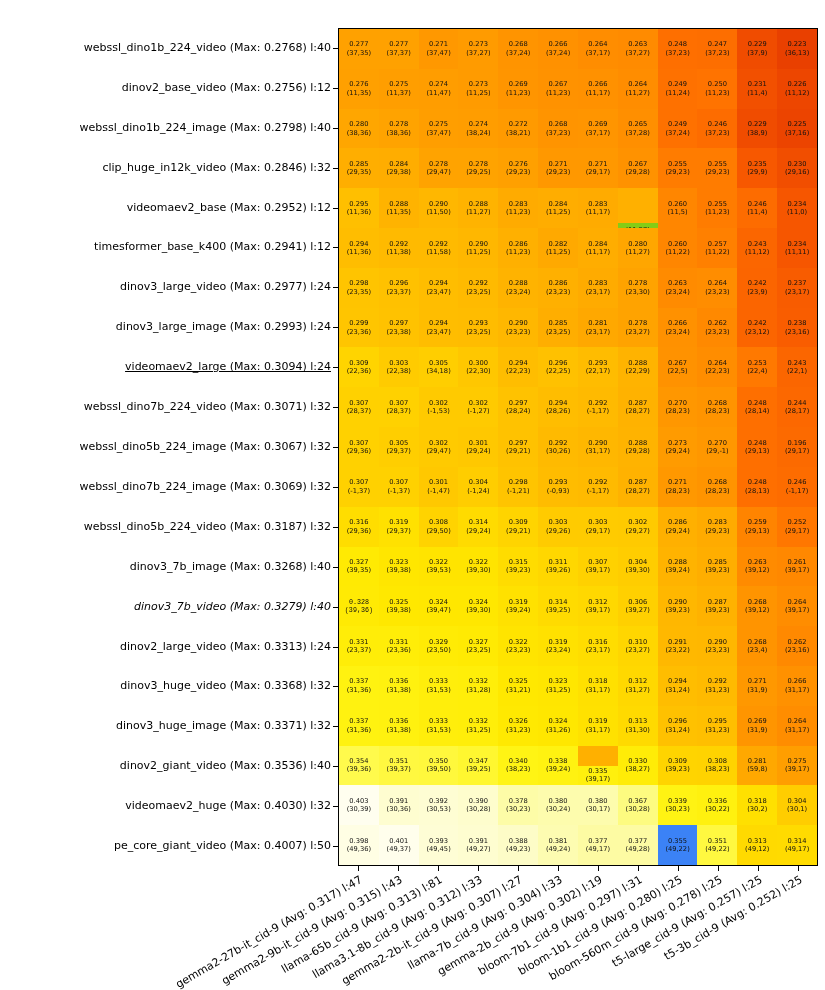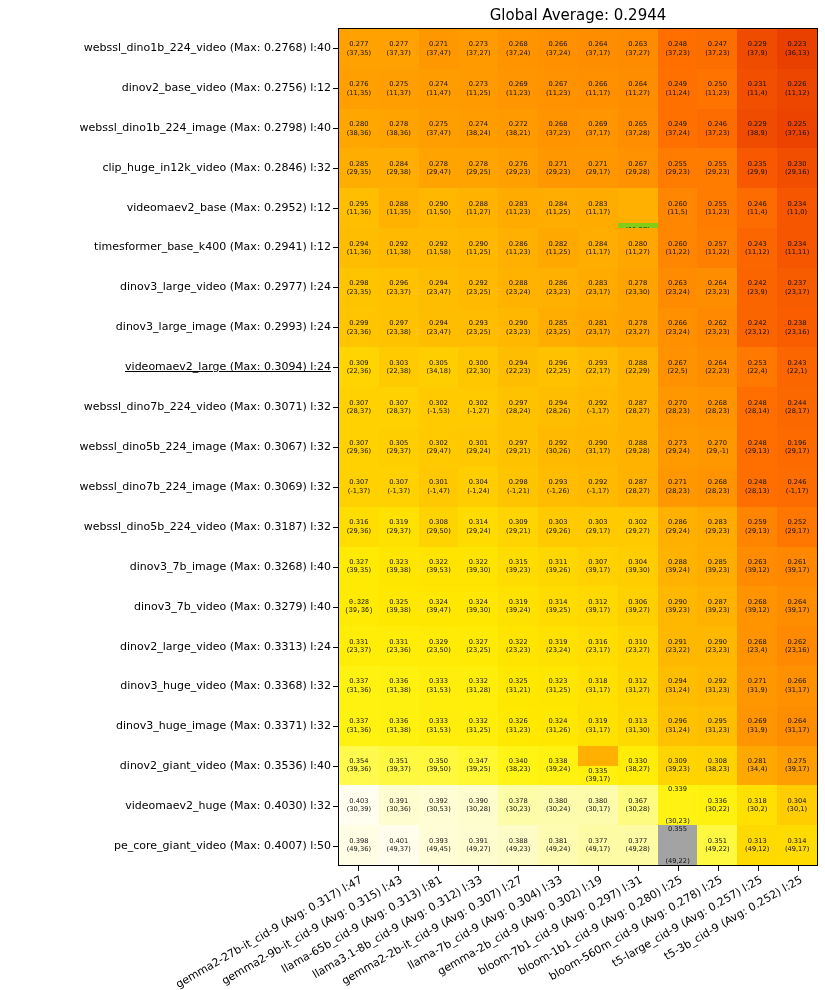--- a/index.html
+++ b/index.html
@@ -17,37 +17,36 @@
           color:#000;white-space:nowrap;}
   .ytick{position:absolute;width:5px;height:1px;background:#000;left:333px;}
   .xtick{position:absolute;width:1px;height:5px;background:#000;top:866px;}
   .xlabel{position:absolute;width:300px;text-align:right;font-size:11px;color:#000;
           white-space:nowrap;transform:rotate(-30deg);transform-origin:100% 0%;}
 </style>
 </head>
 <body>
 
 <div class="figure">
-  <div class="chart-title">Global Average: 0.2944</div>
   <div id="yLabels">
       <div class="ylabel" style="top: 40.9524px;">webssl_dino1b_224_video (Max: 0.2768) l:40</div>
       <div class="ylabel" style="top: 80.8571px;">dinov2_base_video (Max: 0.2756) l:12</div>
       <div class="ylabel" style="top: 120.762px;">webssl_dino1b_224_image (Max: 0.2798) l:40</div>
       <div class="ylabel" style="top: 160.667px;">clip_huge_in12k_video (Max: 0.2846) l:32</div>
       <div class="ylabel" style="top: 200.571px;">videomaev2_base (Max: 0.2952) l:12</div>
       <div class="ylabel" style="top: 240.476px;">timesformer_base_k400 (Max: 0.2941) l:12</div>
       <div class="ylabel" style="top: 280.381px;">dinov3_large_video (Max: 0.2977) l:24</div>
       <div class="ylabel" style="top: 320.286px;">dinov3_large_image (Max: 0.2993) l:24</div>
       <div class="ylabel" style="top: 360.19px; text-decoration: underline;">videomaev2_large (Max: 0.3094) l:24</div>
       <div class="ylabel" style="top: 400.095px;">webssl_dino7b_224_video (Max: 0.3071) l:32</div>
       <div class="ylabel" style="top: 440px;">webssl_dino5b_224_image (Max: 0.3067) l:32</div>
       <div class="ylabel" style="top: 479.905px;">webssl_dino7b_224_image (Max: 0.3069) l:32</div>
       <div class="ylabel" style="top: 519.81px;">webssl_dino5b_224_video (Max: 0.3187) l:32</div>
       <div class="ylabel" style="top: 559.714px;">dinov3_7b_image (Max: 0.3268) l:40</div>
-      <div class="ylabel" style="top: 599.619px;">dinov3_7b_video (Max: 0.3279) l:40</div>
+      <div class="ylabel" style="top: 599.619px; font-style: italic;">dinov3_7b_video (Max: 0.3279) l:40</div>
       <div class="ylabel" style="top: 639.524px;">dinov2_large_video (Max: 0.3313) l:24</div>
       <div class="ylabel" style="top: 679.429px;">dinov3_huge_video (Max: 0.3368) l:32</div>
       <div class="ylabel" style="top: 719.333px;">dinov3_huge_image (Max: 0.3371) l:32</div>
       <div class="ylabel" style="top: 759.238px;">dinov2_giant_video (Max: 0.3536) l:40</div>
       <div class="ylabel" style="top: 799.143px;">videomaev2_huge (Max: 0.4030) l:32</div>
       <div class="ylabel" style="top: 839.048px;">pe_core_giant_video (Max: 0.4007) l:50</div>
     </div>
   <div id="yTicks">
       <div class="ytick" style="top: 47.9524px;"></div>
       <div class="ytick" style="top: 87.8571px;"></div>
@@ -616,21 +615,21 @@
         <div class="cell" style="background: rgb(255, 205, 0); color: rgb(17, 17, 17);">
           <span>0.304</span>
           <span>(-1,24)</span>
         </div>
         <div class="cell" style="background: rgb(255, 196, 0); color: rgb(17, 17, 17);">
           <span>0.298</span>
           <span>(-1,21)</span>
         </div>
         <div class="cell" style="background: rgb(255, 188, 0); color: rgb(17, 17, 17);">
           <span>0.293</span>
-          <span>(-1,26)</span>
+          <span>(-0,93)</span>
         </div>
         <div class="cell" style="background: rgb(255, 186, 0); color: rgb(17, 17, 17);">
           <span>0.292</span>
           <span>(-1,17)</span>
         </div>
         <div class="cell" style="background: rgb(255, 178, 0); color: rgb(17, 17, 17);">
           <span>0.287</span>
           <span>(28,27)</span>
         </div>
         <div class="cell" style="background: rgb(255, 152, 0); color: rgb(17, 17, 17);">
@@ -972,21 +971,21 @@
         <div class="cell" style="background: rgb(255, 212, 0); color: rgb(17, 17, 17);">
           <span>0.309</span>
           <span>(39,23)</span>
         </div>
         <div class="cell" style="background: rgb(255, 211, 0); color: rgb(17, 17, 17);">
           <span>0.308</span>
           <span>(38,23)</span>
         </div>
         <div class="cell" style="background: rgb(255, 168, 0); color: rgb(17, 17, 17);">
           <span>0.281</span>
-          <span>(34,4)</span>
+          <span>(59,8)</span>
         </div>
         <div class="cell" style="background: rgb(255, 158, 0); color: rgb(17, 17, 17);">
           <span>0.275</span>
           <span>(39,17)</span>
         </div>
         <div class="cell" style="background: rgb(255, 254, 239); color: rgb(17, 17, 17);">
           <span>0.403</span>
           <span>(30,39)</span>
         </div>
         <div class="cell" style="background: rgb(254, 253, 208); color: rgb(17, 17, 17);">
@@ -1010,21 +1009,21 @@
           <span>(30,24)</span>
         </div>
         <div class="cell" style="background: rgb(253, 252, 173); color: rgb(17, 17, 17);">
           <span>0.380</span>
           <span>(30,17)</span>
         </div>
         <div class="cell" style="background: rgb(253, 251, 128); color: rgb(17, 17, 17);">
           <span>0.367</span>
           <span>(30,28)</span>
         </div>
-        <div class="cell" style="background: rgb(255, 243, 19); color: rgb(17, 17, 17); justify-content: space-between;">
+        <div class="cell" style="background: rgb(255, 243, 19); color: rgb(17, 17, 17);">
           <span>0.339</span>
           <span>(30,23)</span>
         </div>
         <div class="cell" style="background: rgb(255, 241, 15); color: rgb(17, 17, 17);">
           <span>0.336</span>
           <span>(30,22)</span>
         </div>
         <div class="cell" style="background: rgb(255, 224, 0); color: rgb(17, 17, 17);">
           <span>0.318</span>
           <span>(30,2)</span>
@@ -1058,21 +1057,21 @@
           <span>(49,24)</span>
         </div>
         <div class="cell" style="background: rgb(253, 251, 163); color: rgb(17, 17, 17);">
           <span>0.377</span>
           <span>(49,17)</span>
         </div>
         <div class="cell" style="background: rgb(253, 251, 163); color: rgb(17, 17, 17);">
           <span>0.377</span>
           <span>(49,28)</span>
         </div>
-        <div class="cell" style="background: #a3a3a3; color: rgb(17, 17, 17); justify-content: space-between;">
+        <div class="cell" style="background: #3b82f6; color: rgb(17, 17, 17);">
           <span>0.355</span>
           <span>(49,22)</span>
         </div>
         <div class="cell" style="background: rgb(255, 248, 64); color: rgb(17, 17, 17);">
           <span>0.351</span>
           <span>(49,22)</span>
         </div>
         <div class="cell" style="background: rgb(255, 218, 0); color: rgb(17, 17, 17);">
           <span>0.313</span>
           <span>(49,12)</span>

